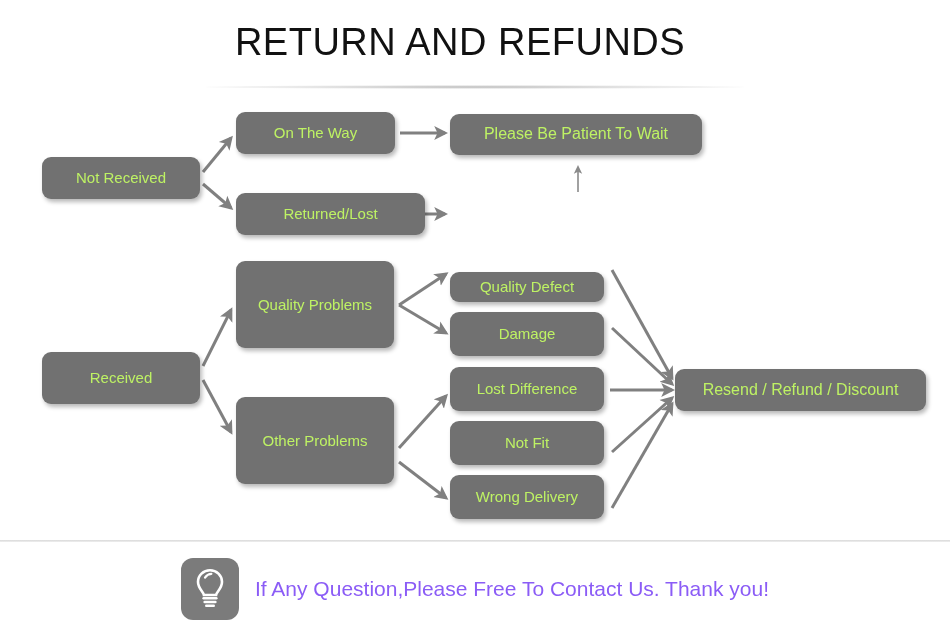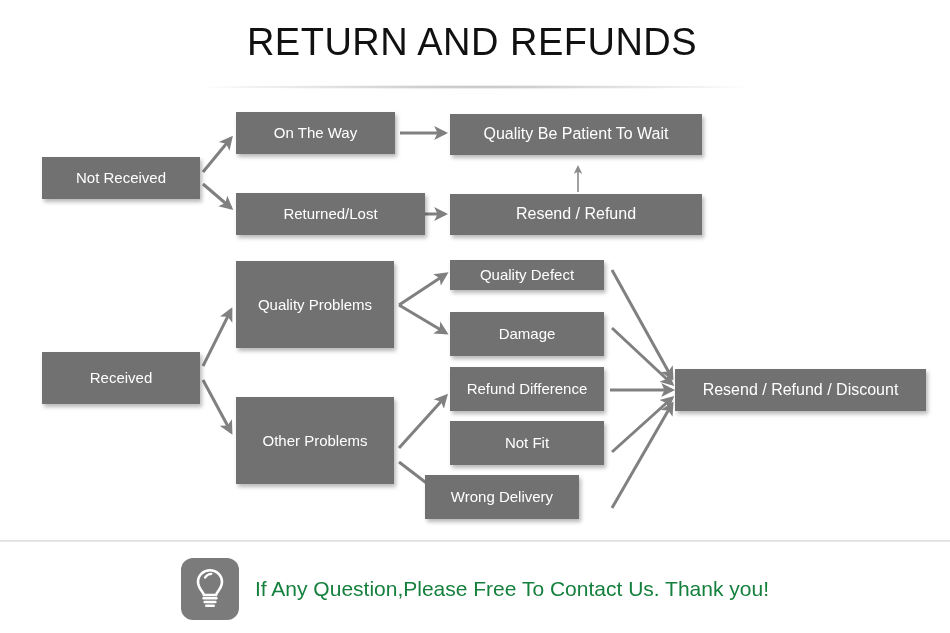--- a/index.html
+++ b/index.html
@@ -29,39 +29,38 @@
     position: absolute;
     left: 0;
     top: 21px;
     width: 920px;
     text-align: center;
     font-size: 38px;
     font-weight: normal;
     letter-spacing: 0.5px;
     color: #111111;
     font-family: "Liberation Sans", sans-serif;
-    padding-left: 12px;
   }
   .title-rule {
     position: absolute;
     left: 205px;
     top: 85px;
     width: 540px;
     height: 4px;
     background: radial-gradient(ellipse at center, rgba(130,130,130,0.55) 0%, rgba(170,170,170,0.30) 45%, rgba(255,255,255,0) 78%);
     border-radius: 50%;
   }
 
   
   .node {
     position: absolute;
     box-sizing: border-box;
     background: #717171;
-    color: #ffffff;
-    border-radius: 0;
+    color: #bef264;
+    border-radius: 9px;
     display: flex;
     align-items: center;
     justify-content: center;
     text-align: center;
     font-size: 15px;
     line-height: 1.15;
     padding: 0 8px;
     box-shadow: 2px 3px 4px rgba(0,0,0,0.28);
     font-family: "Liberation Sans", sans-serif;
     user-select: none;
@@ -102,21 +101,21 @@
     background: #7b7b7b;
     border-radius: 12px;
     display: flex;
     align-items: center;
     justify-content: center;
     flex: none;
     margin-right: 16px;
   }
   .footer-text {
     font-size: 21px;
-    color: #15803d;
+    color: #8b5cf6;
     font-family: "Liberation Sans", sans-serif;
     white-space: nowrap;
   }
 </style>
 </head>
 <body>
 
 <div id="page">
 
   <div class="title">RETURN AND REFUNDS</div>
@@ -158,39 +157,38 @@
     <line x1="612" y1="452" x2="672" y2="398" stroke="#808080" stroke-width="3" marker-end="url(#ah)"></line>
     <line x1="612" y1="508" x2="672" y2="404" stroke="#808080" stroke-width="3" marker-end="url(#ah)"></line>
   </svg>
 
   <div class="node" style="left:42px; top:157px; width:158px; height:42px;">Not Received</div>
 
   <div class="node" style="left:236px; top:112px; width:159px; height:42px;">On The Way</div>
 
   <div class="node" style="left:236px; top:193px; width:189px; height:42px;">Returned/Lost</div>
 
-  <div class="node lg" style="left:450px; top:114px; width:252px; height:41px;">Quality Be Patient To Wait</div>
-
-  <div class="node lg" style="left:450px; top:194px; width:252px; height:41px;">Resend / Refund</div>
+  <div class="node lg" style="left:450px; top:114px; width:252px; height:41px;">Please Be Patient To Wait</div>
+
 
   <div class="node" style="left:42px; top:352px; width:158px; height:52px;">Received</div>
 
   <div class="node" style="left:236px; top:261px; width:158px; height:87px;">Quality Problems</div>
 
   <div class="node" style="left:236px; top:397px; width:158px; height:87px;">Other Problems</div>
 
-  <div class="node" style="left:450px; top:260px; width:154px; height:30px;">Quality Defect</div>
+  <div class="node" style="left:450px; top:272px; width:154px; height:30px;">Quality Defect</div>
 
   <div class="node" style="left:450px; top:312px; width:154px; height:44px;">Damage</div>
 
-  <div class="node" style="left:450px; top:367px; width:154px; height:44px;">Refund Difference</div>
+  <div class="node" style="left:450px; top:367px; width:154px; height:44px;">Lost Difference</div>
 
   <div class="node" style="left:450px; top:421px; width:154px; height:44px;">Not Fit</div>
 
-  <div class="node" style="left:425px; top:475px; width:154px; height:44px;">Wrong Delivery</div>
+  <div class="node" style="left:450px; top:475px; width:154px; height:44px;">Wrong Delivery</div>
 
   <div class="node lg" style="left:675px; top:369px; width:251px; height:42px;">Resend / Refund / Discount</div>
 
   <div class="footer-rule"></div>
 
   <div class="footer-bar">
     <div class="bulb-badge">
       <svg width="36" height="44" viewBox="0 0 36 44" xmlns="http://www.w3.org/2000/svg" aria-hidden="true">
         <path d="M18 3.2c-6.6 0-12 5.2-12 11.6 0 4.0 2.0 6.9 3.7 9.2 1.2 1.6 2.0 2.8 2.2 4.0h12.2c0.2-1.2 1.0-2.4 2.2-4.0 1.7-2.3 3.7-5.2 3.7-9.2 0-6.4-5.4-11.6-12-11.6z" fill="none" stroke="#ffffff" stroke-width="2.6"></path>
         <path d="M13.0 10.6c1.4-2.2 3.8-3.6 6.4-3.7" fill="none" stroke="#ffffff" stroke-width="2.2" stroke-linecap="round"></path>

